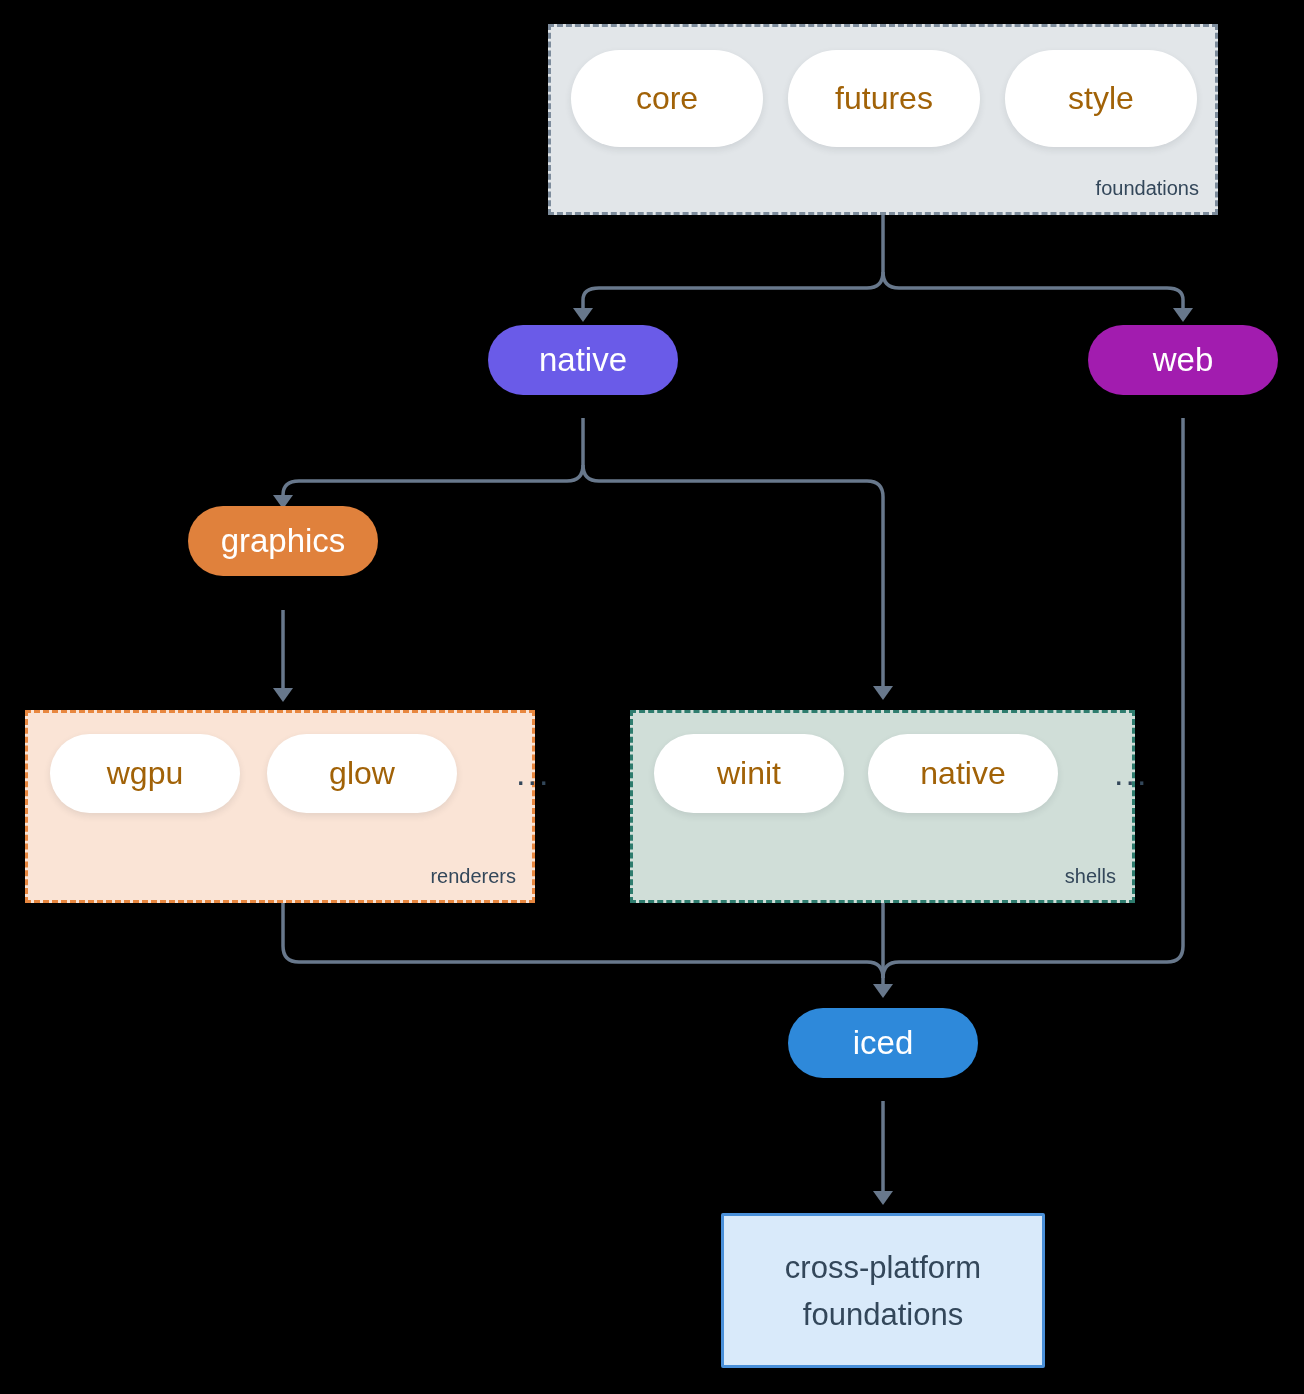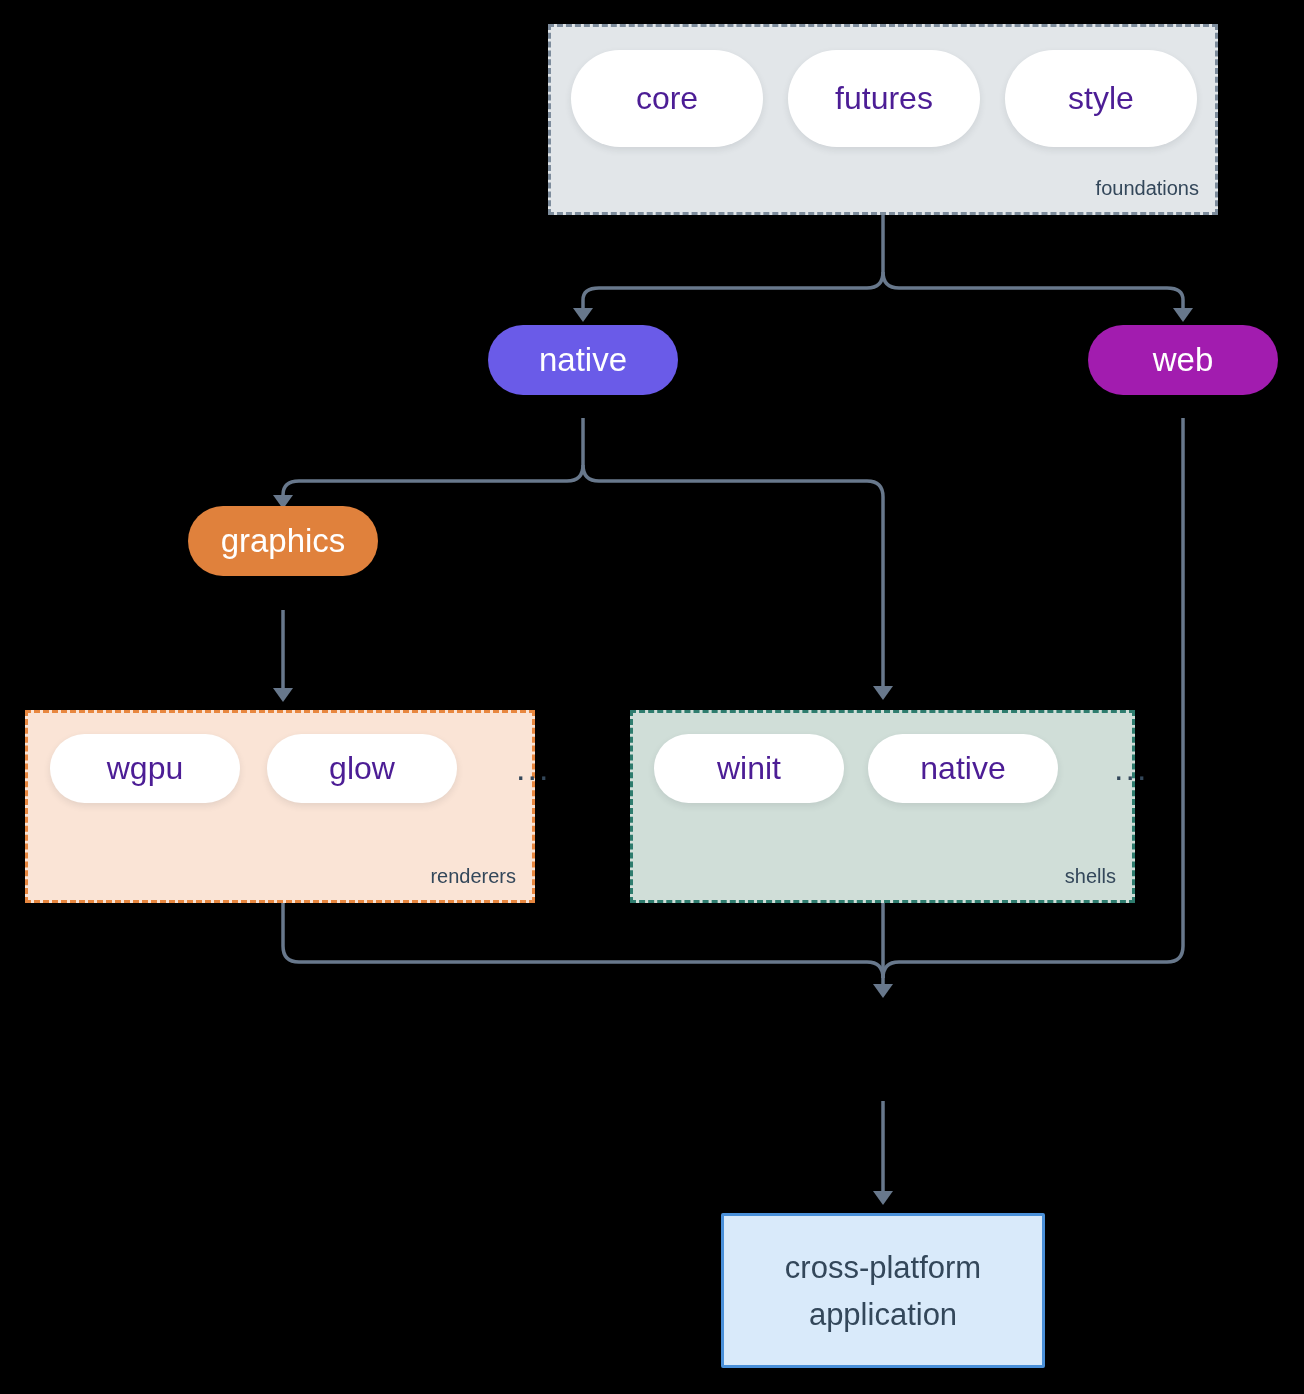--- a/index.html
+++ b/index.html
@@ -14,23 +14,23 @@
   .group-box.foundations{left:548px;top:24px;width:670px;height:191px;border:3px dashed;}
   .group-box.renderers{left:25px;top:710px;width:510px;height:193px;border:3px dashed;}
   .group-box.shells{left:630px;top:710px;width:505px;height:193px;border:3px dashed;}
   .pill-row{position:absolute;display:flex;align-items:center;}
   .foundations .pill-row{left:20px;top:23px;gap:25px;}
   .renderers .pill-row{left:22px;top:21px;gap:27px;}
   .shells .pill-row{left:21px;top:21px;gap:24px;}
   .chip{
     width:192px;height:97px;border-radius:49px;background:#fff;
     display:flex;align-items:center;justify-content:center;
-    font-size:32px;color:#4c1d95;box-shadow:0 3px 7px rgba(40,50,60,0.10);
+    font-size:32px;color:#a16207;box-shadow:0 3px 7px rgba(40,50,60,0.10);
   }
-  .renderers .chip,.shells .chip{width:190px;height:69px;border-radius:48px;}
+  .renderers .chip,.shells .chip{width:190px;height:79px;border-radius:48px;}
   .more-dots{font-size:34px;color:#33475a;letter-spacing:2px;margin-left:32px;}
   .corner-label{
     position:absolute;right:16px;bottom:12px;font-size:20px;color:#33475a;
   }
   .pill-node{
     position:absolute;width:190px;height:70px;border-radius:47px;
     display:flex;align-items:center;justify-content:center;
     color:#fff;font-size:33px;
   }
   .pill-node.native{left:488px;top:325px;}
@@ -97,16 +97,17 @@
 
   <div class="group-box shells" style="background-color: rgb(208, 222, 216); border-color: rgb(46, 124, 110);">
     <div class="pill-row">
       <div class="chip">winit</div>
       <div class="chip">native</div>
       <div class="more-dots">...</div>
     </div>
     <div class="corner-label">shells</div>
   </div>
 
+  <div class="pill-node iced" style="background-color: rgb(46, 137, 218);">iced</div>
 
-  <div class="app-box" style="background-color: rgb(217, 234, 250); border-color: rgb(74, 144, 217);">cross-platform application</div>
+  <div class="app-box" style="background-color: rgb(217, 234, 250); border-color: rgb(74, 144, 217);">cross-platform foundations</div>
 
 </div>
 
 </body></html>

